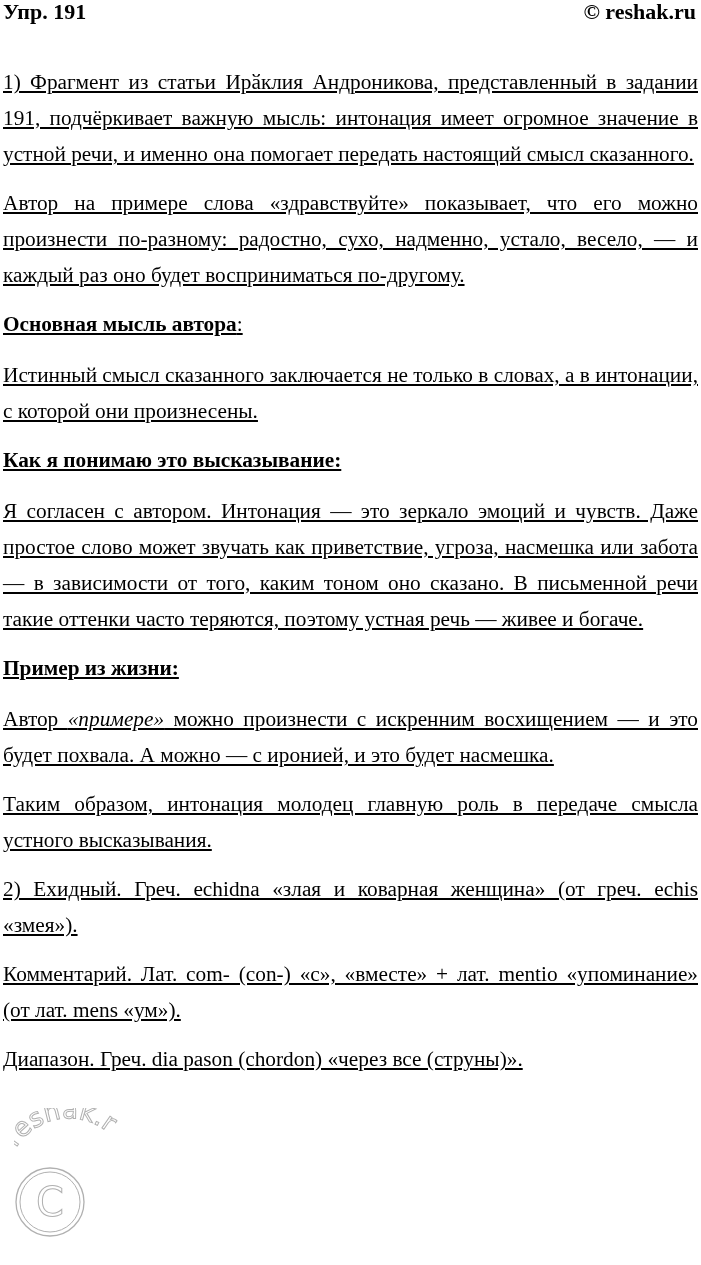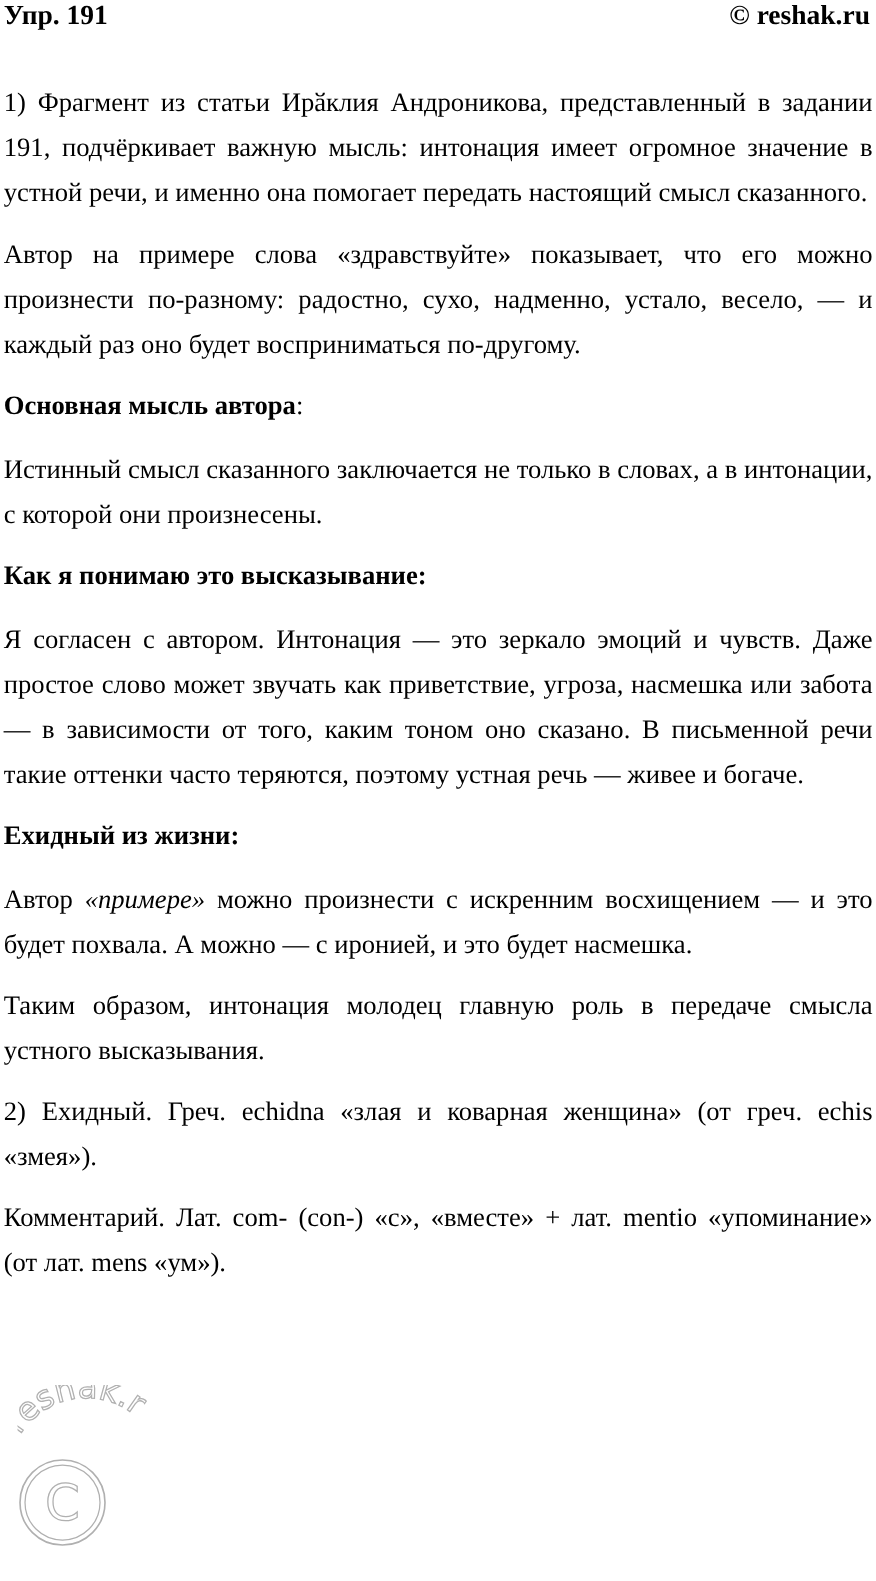--- a/index.html
+++ b/index.html
@@ -38,20 +38,21 @@
     .header .copyright {
       position: absolute;
       right: 2px;
       top: 0;
       font-weight: bold;
     }
     .content {
       margin-top: 34px;
       font-size: 21.3px;
       line-height: 36px;
+      text-decoration: underline;
     }
     .para {
       margin: 0 0 13px 0;
       text-align: justify;
       text-align-last: left;
     }
     .heading {
       margin: 0 0 15px 0;
       font-weight: bold;
     }
@@ -82,26 +83,27 @@
   <div class="content">
     <p class="para">1) Фрагмент из статьи Ирӑклия Андроникова, представленный в задании 191, подчёркивает важную мысль: интонация имеет огромное значение в устной речи, и именно она помогает передать настоящий смысл сказанного.</p>
     <p class="para">Автор на примере слова «здравствуйте» показывает, что его можно произнести по-разному: радостно, сухо, надменно, устало, весело, — и каждый раз оно будет восприниматься по-другому.</p>
 
     <p class="heading"><span>Основная мысль автора</span><span class="colon">:</span></p>
     <p class="para">Истинный смысл сказанного заключается не только в словах, а в интонации, с которой они произнесены.</p>
 
     <p class="heading">Как я понимаю это высказывание:</p>
     <p class="para">Я согласен с автором. Интонация — это зеркало эмоций и чувств. Даже простое слово может звучать как приветствие, угроза, насмешка или забота — в зависимости от того, каким тоном оно сказано. В письменной речи такие оттенки часто теряются, поэтому устная речь — живее и богаче.</p>
 
-    <p class="heading">Ехидный из жизни:</p>
+    <p class="heading">Пример из жизни:</p>
     <p class="para"><span>Автор </span><span class="italic">«примере»</span><span> можно произнести с искренним восхищением — и это будет похвала. А можно — с иронией, и это будет насмешка.</span></p>
     <p class="para">Таким образом, интонация молодец главную роль в передаче смысла устного высказывания.</p>
 
     <p class="para">2) Ехидный. Греч. echidna «злая и коварная женщина» (от греч. echis «змея»).</p>
     <p class="para">Комментарий. Лат. com- (con-) «с», «вместе» + лат. mentio «упоминание» (от лат. mens «ум»).</p>
+    <p class="para">Диапазон. Греч. dia pason (chordon) «через все (струны)».</p>
   </div>
 </div>
 
 <div class="watermark">
   <svg width="120" height="150" viewBox="0 0 120 150">
     <circle cx="36" cy="94" r="34" fill="none" stroke="#b0b0b0" stroke-width="1.3"></circle>
     <circle cx="36" cy="94" r="30" fill="none" stroke="#b0b0b0" stroke-width="1"></circle>
     <text x="36" y="108" text-anchor="middle" font-family="'DejaVu Sans', sans-serif" font-size="40" fill="none" stroke="#b0b0b0" stroke-width="1">C</text>
     <path d="M 2 40 A 62 62 0 0 1 100 30" id="wm-arc" fill="none" stroke="none"></path>
     <text font-family="'DejaVu Sans', sans-serif" font-size="26" fill="none" stroke="#b0b0b0" stroke-width="1">

